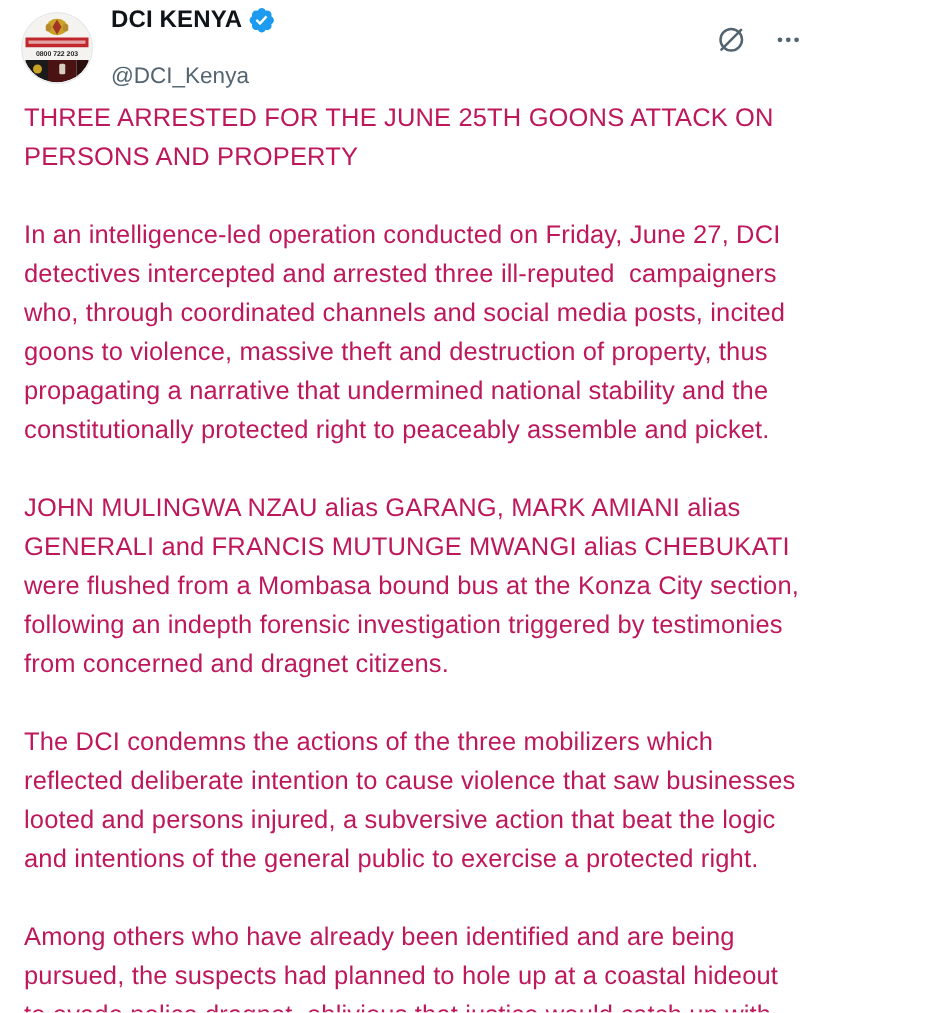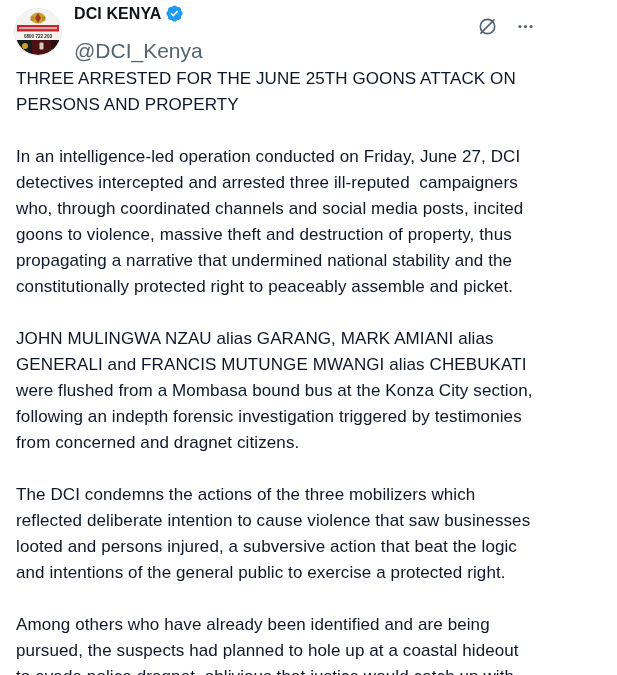--- a/index.html
+++ b/index.html
@@ -46,21 +46,21 @@
   }
   .display-name {
     font-weight: bold;
     font-size: 16px;
     color: #0f1419;
     letter-spacing: 0.1px;
     cursor: pointer;
   }
   .verified { width: 19px; height: 19px; display: inline-block; }
   .handle {
-    font-size: 21px;
+    font-size: 15px;
     color: #536471;
     line-height: 20px;
     cursor: pointer;
     margin-top: 17px;
   }
   .header-actions {
     margin-left: auto;
     display: flex;
     align-items: center;
     gap: 14px;
@@ -76,21 +76,21 @@
     justify-content: center;
   }
   
   .tweet-body {
     margin-top: 10px;
     padding-left: 2px;
   }
   .tweet-body p {
     font-size: 17px;
     line-height: 26px;
-    color: #0f172a;
+    color: #be185d;
     letter-spacing: 0.1px;
     white-space: pre-wrap;
     margin-bottom: 26px;
   }
   .tweet-body p:last-child { margin-bottom: 0; }
 </style>
 </head>
 <body>
 
 <div class="tweet-card">

